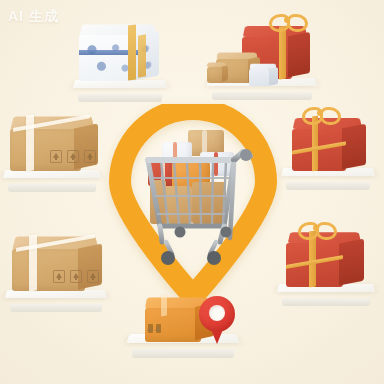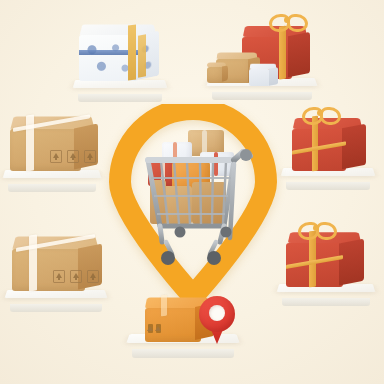--- a/index.html
+++ b/index.html
@@ -209,20 +209,23 @@
     position:absolute;left:10px;top:9px;width:16px;height:16px;border-radius:50%;
     background:#fdfbf6;
     box-shadow:inset 1px 1px 3px rgba(160,120,100,.25);
   }
 </style>
 </head>
 <body>
 
 <div id="scene">
 
+  <div class="watermark">
+    <span class="wm-badge">AI 生成</span>
+  </div>
 
   <div class="pedestal" style="left:74px;top:76px;width:92px;height:26px;">
     <div class="ped-top"></div>
     <div class="ped-front"></div>
   </div>
   <div class="porcelain" style="left:76px;top:20px;width:84px;height:66px;">
     <div class="p-top"></div>
     <div class="p-face"></div>
     <div class="p-side"></div>
     <div class="p-band" style="left:4%;top:46%;width:70%;height:7%;"></div>

